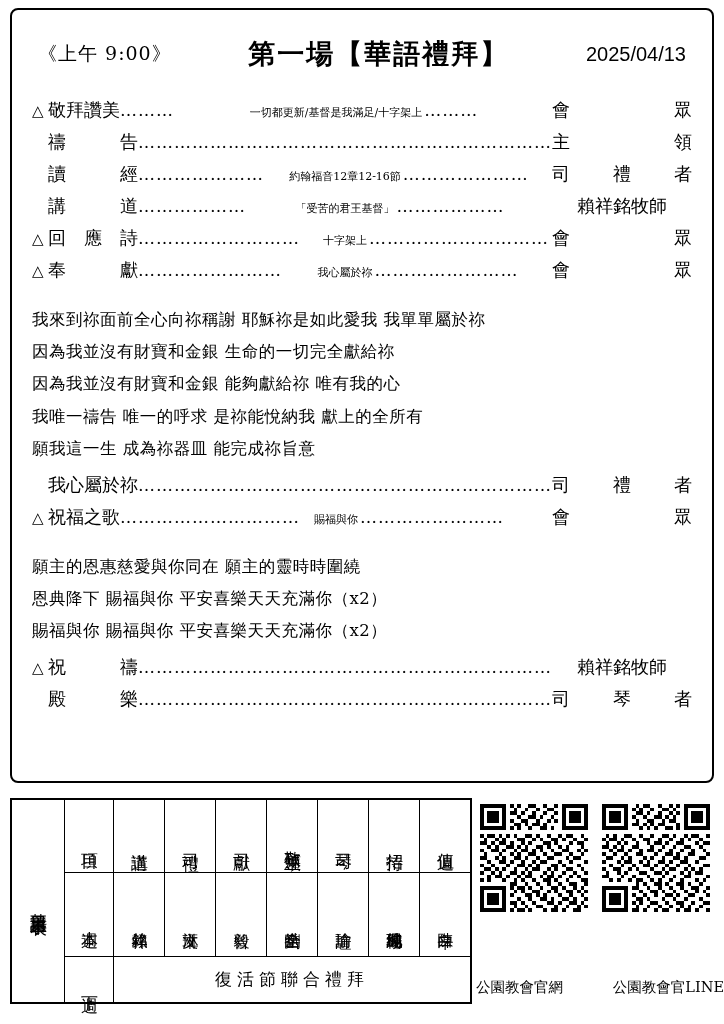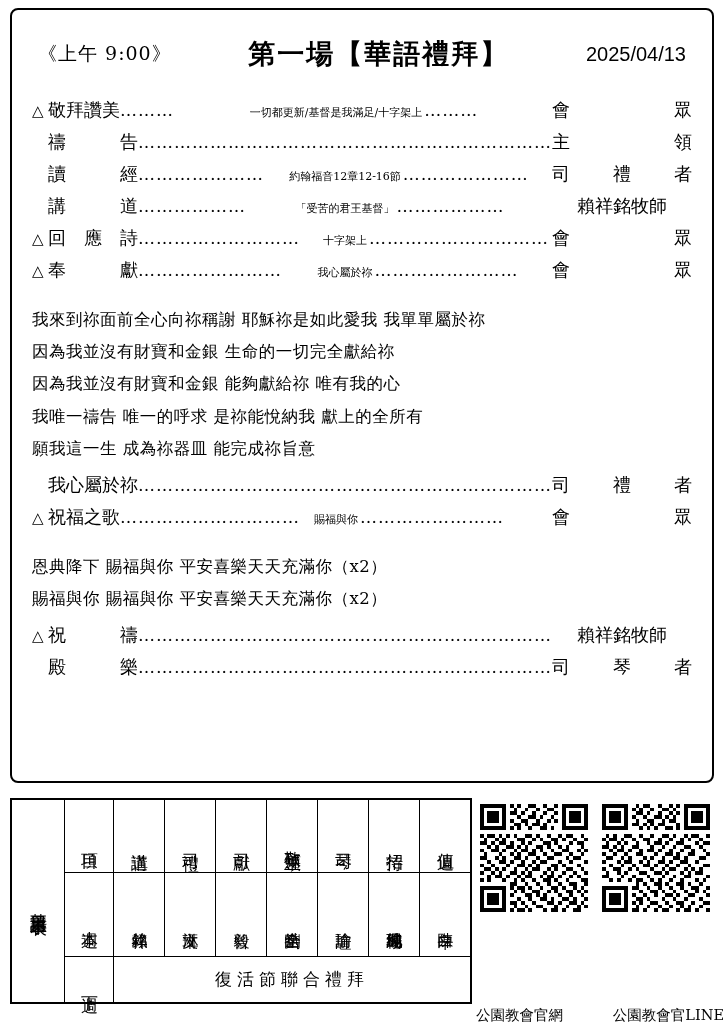--- a/index.html
+++ b/index.html
@@ -191,21 +191,20 @@
   .qr2 { left: 126px; }
   .qrcaps {
     position: absolute;
     top: 180px;
     left: 0;
     width: 248px;
     display: flex;
     justify-content: space-between;
     font-size: 14.5px;
     white-space: nowrap;
-    margin-top: 28px;
   }
   .qrcaps span { letter-spacing: 0px; }
 </style>
 </head>
 <body>
 
 <div class="page">
 
   <div class="panel">
 
@@ -310,20 +309,21 @@
         <span class="dotfill">…………………………</span>
         <span class="mid">賜福與你</span>
         <span class="dotfill">……………………</span>
         <span class="who who-wide">
           <span>會</span>
           <span>眾</span>
         </span>
       </div>
 
       <div class="lyrics">
+        <div class="lyr">願主的恩惠慈愛與你同在 願主的靈時時圍繞</div>
         <div class="lyr">恩典降下 賜福與你 平安喜樂天天充滿你（x2）</div>
         <div class="lyr">賜福與你 賜福與你 平安喜樂天天充滿你（x2）</div>
       </div>
 
       <div class="ln">
         <span class="mark">△</span>
         <span class="item">祝　　　禱</span>
         <span class="dotfill">………………………………………………………………</span>
         <span class="who who-full">賴祥銘牧師</span>
       </div>

